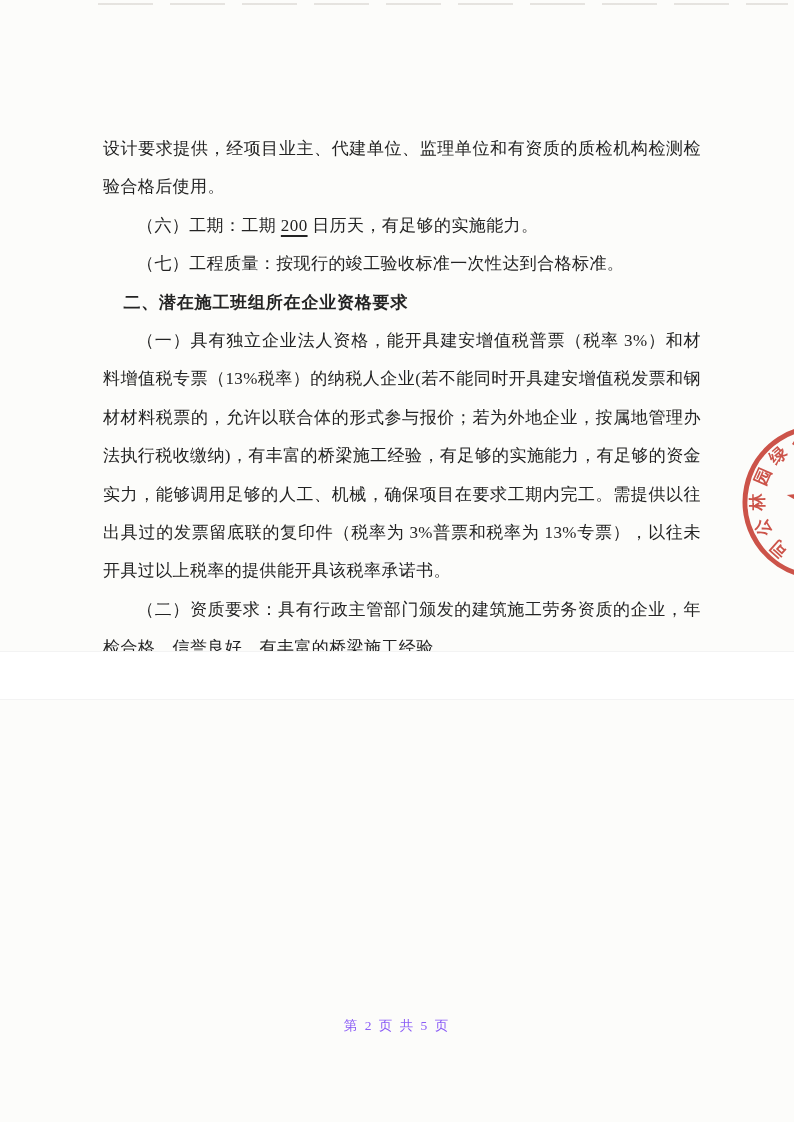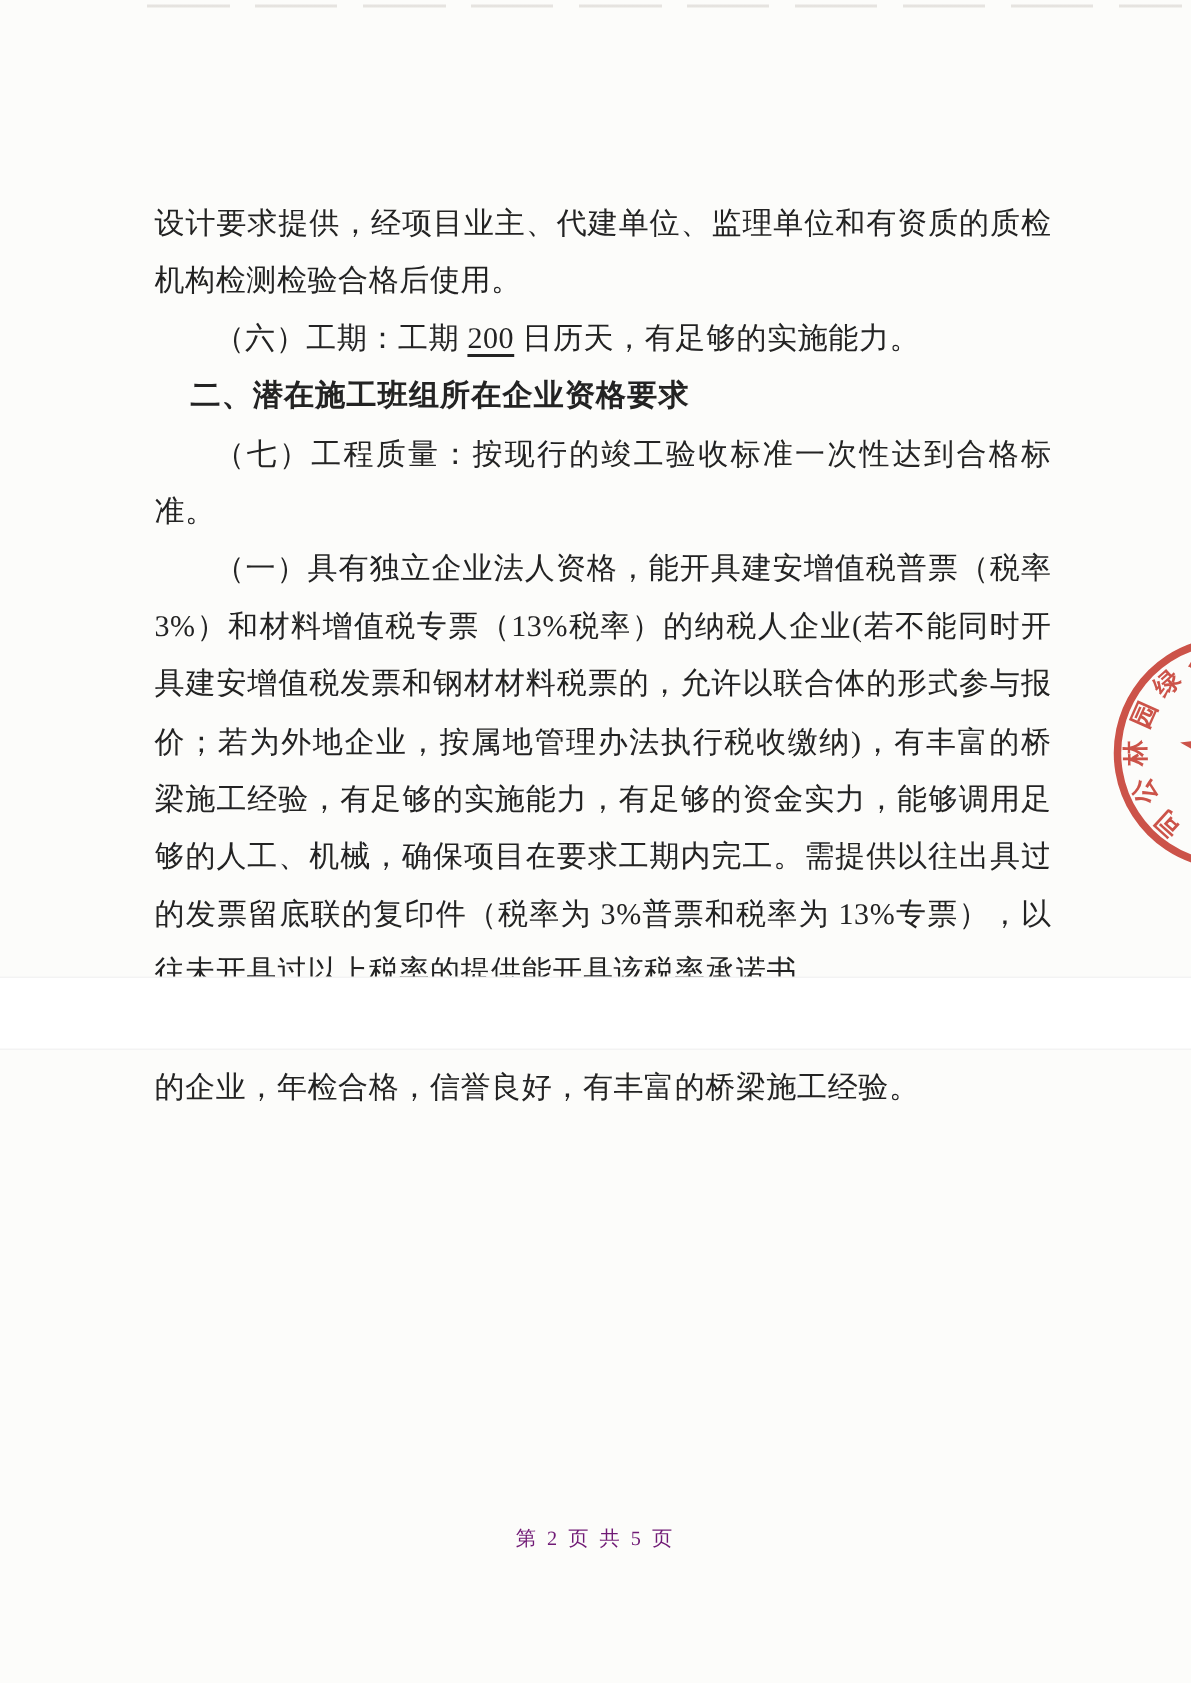--- a/index.html
+++ b/index.html
@@ -39,21 +39,21 @@
     background: #ffffff;
     border-top: 1px solid rgba(90,90,90,0.07);
     border-bottom: 1px solid rgba(90,90,90,0.07);
     pointer-events: none;
   }
   .content {
     position: absolute;
     left: 103px;
     top: 130px;
     width: 598px;
-    font-size: 20px;
+    font-size: 17px;
     line-height: 38.4px;
     letter-spacing: 0.4px;
     text-align: justify;
   }
   .para {
     margin: 0;
     text-align: justify;
   }
   .para.indent { text-indent: 2em; }
   .para.heading {
@@ -68,21 +68,21 @@
     text-underline-offset: 4px;
   }
   .footer {
     position: absolute;
     top: 1017px;
     left: 0;
     width: 794px;
     text-align: center;
     font-size: 13.5px;
     letter-spacing: 2px;
-    color: #701a75;
+    color: #8b5cf6;
   }
   
   .seal-svg {
     position: absolute;
     left: 700px;
     top: 407px;
     width: 200px;
     height: 200px;
     filter: blur(0.4px);
     opacity: 0.92;
@@ -97,22 +97,22 @@
 </head>
 <body>
 
 <div class="page">
 
   <div class="scan-line-top"></div>
 
   <div class="content">
       <p class="para"><span>设计要求提供，经项目业主、代建单位、监理单位和有资质的质检机构检测检验合格后使用。</span></p>
       <p class="para indent"><span>（六）工期：工期 </span><span class="u">200</span><span> 日历天，有足够的实施能力。</span></p>
+      <p class="para indent"><span>（七）工程质量：按现行的竣工验收标准一次性达到合格标准。</span></p>
       <p class="para indent heading"><span>二、潜在施工班组所在企业资格要求</span></p>
-      <p class="para indent"><span>（七）工程质量：按现行的竣工验收标准一次性达到合格标准。</span></p>
       <p class="para indent"><span>（一）具有独立企业法人资格，能开具建安增值税普票（税率 3%）和材料增值税专票（13%税率）的纳税人企业(若不能同时开具建安增值税发票和钢材材料税票的，允许以联合体的形式参与报价；若为外地企业，按属地管理办法执行税收缴纳)，有丰富的桥梁施工经验，有足够的实施能力，有足够的资金实力，能够调用足够的人工、机械，确保项目在要求工期内完工。需提供以往出具过的发票留底联的复印件（税率为 3%普票和税率为 13%专票），以往未开具过以上税率的提供能开具该税率承诺书。</span></p>
       <p class="para indent"><span>（二）资质要求：具有行政主管部门颁发的建筑施工劳务资质的企业，年检合格，信誉良好，有丰富的桥梁施工经验。</span></p>
     </div>
 
   <svg class="seal-svg" viewBox="0 0 200 200" aria-hidden="true">
     <g transform="rotate(12 120 95)">
       <circle cx="120" cy="95" r="75" fill="none" stroke="var(--seal-color, #c8453a)" stroke-width="5"></circle>
       <polygon points="86,95 109.5,102.6 109.5,127.3 124,107.4 147.5,115 133,95 147.5,75 124,82.6 109.5,62.7 109.5,87.4" fill="var(--seal-color, #c8453a)"></polygon>
       <text x="91.5" y="45.6" transform="rotate(-30 91.5 45.6)" text-anchor="middle">化</text>
       <text x="73.9" y="61.5" transform="rotate(-54 73.9 61.5)" text-anchor="middle">绿</text>

